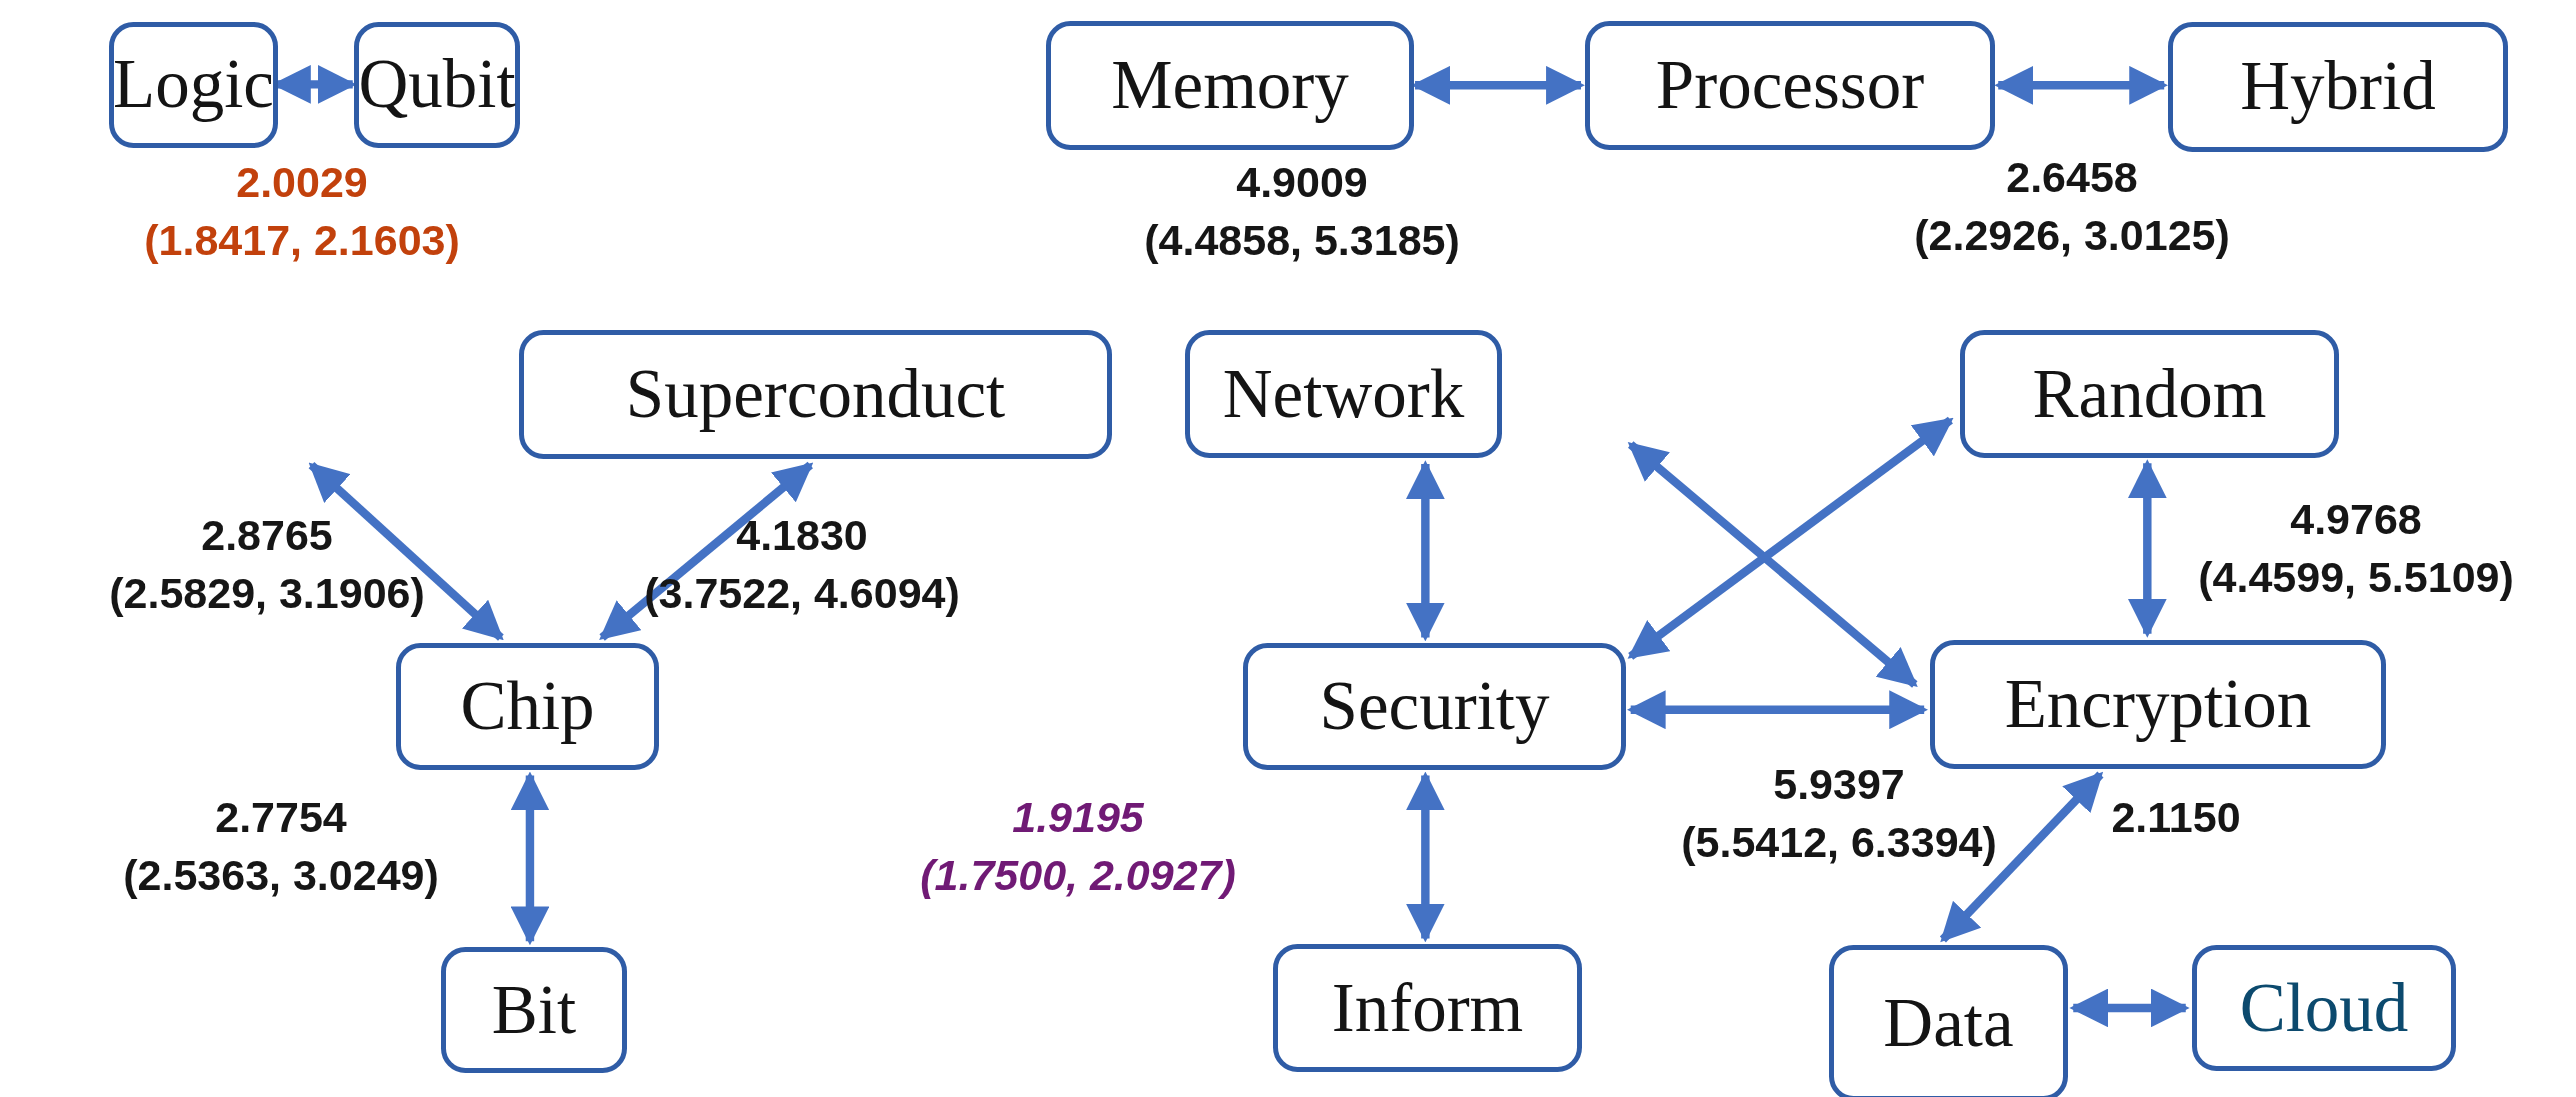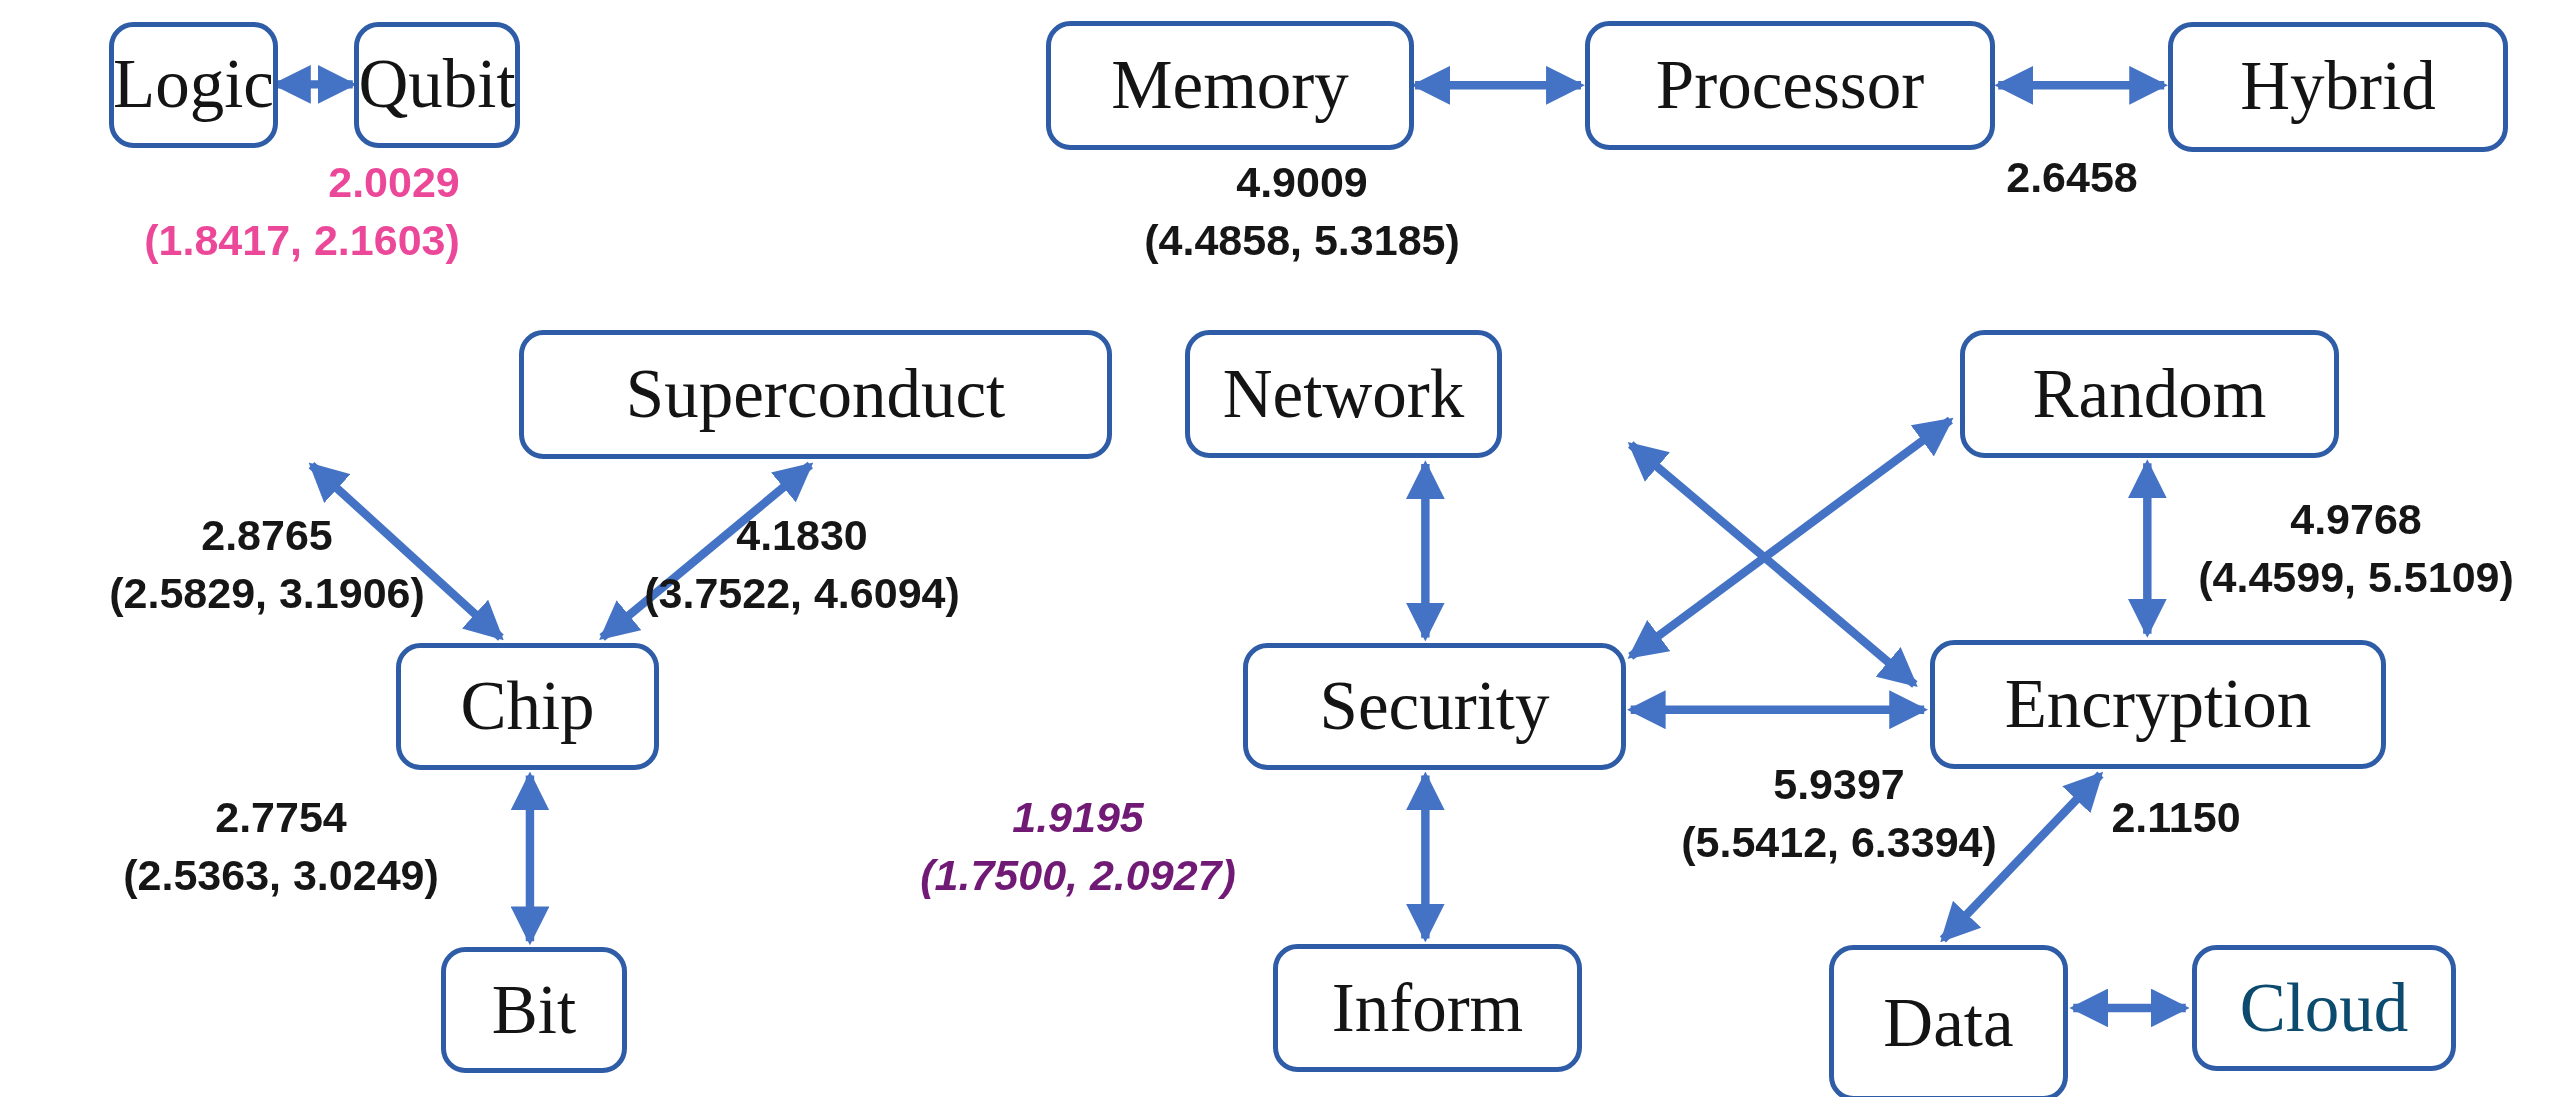--- a/index.html
+++ b/index.html
@@ -118,30 +118,31 @@
     </div>
     <div class="node" style="left: 1273px; top: 944px; width: 309px; height: 128px; border-color: rgb(47, 92, 166); background: rgb(255, 255, 255); color: rgb(20, 20, 20);">
       <span>Inform</span>
     </div>
     <div class="node" style="left: 1829px; top: 945px; width: 239px; height: 156px; border-color: rgb(47, 92, 166); background: rgb(255, 255, 255); color: rgb(20, 20, 20);">
       <span>Data</span>
     </div>
     <div class="node" style="left: 2192px; top: 945px; width: 264px; height: 126px; border-color: rgb(47, 92, 166); background: rgb(255, 255, 255); color: #0c4a6e;">
       <span>Cloud</span>
     </div>
-    <div class="edge-label" style="left: 302px; top: 153px; color: #ec4899; text-align: right;">
+    <div class="edge-label" style="left: 302px; top: 153px; color: #c2410c;">
       <div>2.0029</div>
       <div>(1.8417, 2.1603)</div>
     </div>
     <div class="edge-label" style="left: 1302px; top: 153px; color: rgb(22, 22, 22);">
       <div>4.9009</div>
       <div>(4.4858, 5.3185)</div>
     </div>
     <div class="edge-label" style="left: 2072px; top: 148px; color: rgb(22, 22, 22);">
       <div>2.6458</div>
+      <div>(2.2926, 3.0125)</div>
     </div>
     <div class="edge-label" style="left: 267px; top: 506px; color: rgb(22, 22, 22);">
       <div>2.8765</div>
       <div>(2.5829, 3.1906)</div>
     </div>
     <div class="edge-label" style="left: 802px; top: 506px; color: rgb(22, 22, 22);">
       <div>4.1830</div>
       <div>(3.7522, 4.6094)</div>
     </div>
     <div class="edge-label" style="left: 281px; top: 788px; color: rgb(22, 22, 22);">

